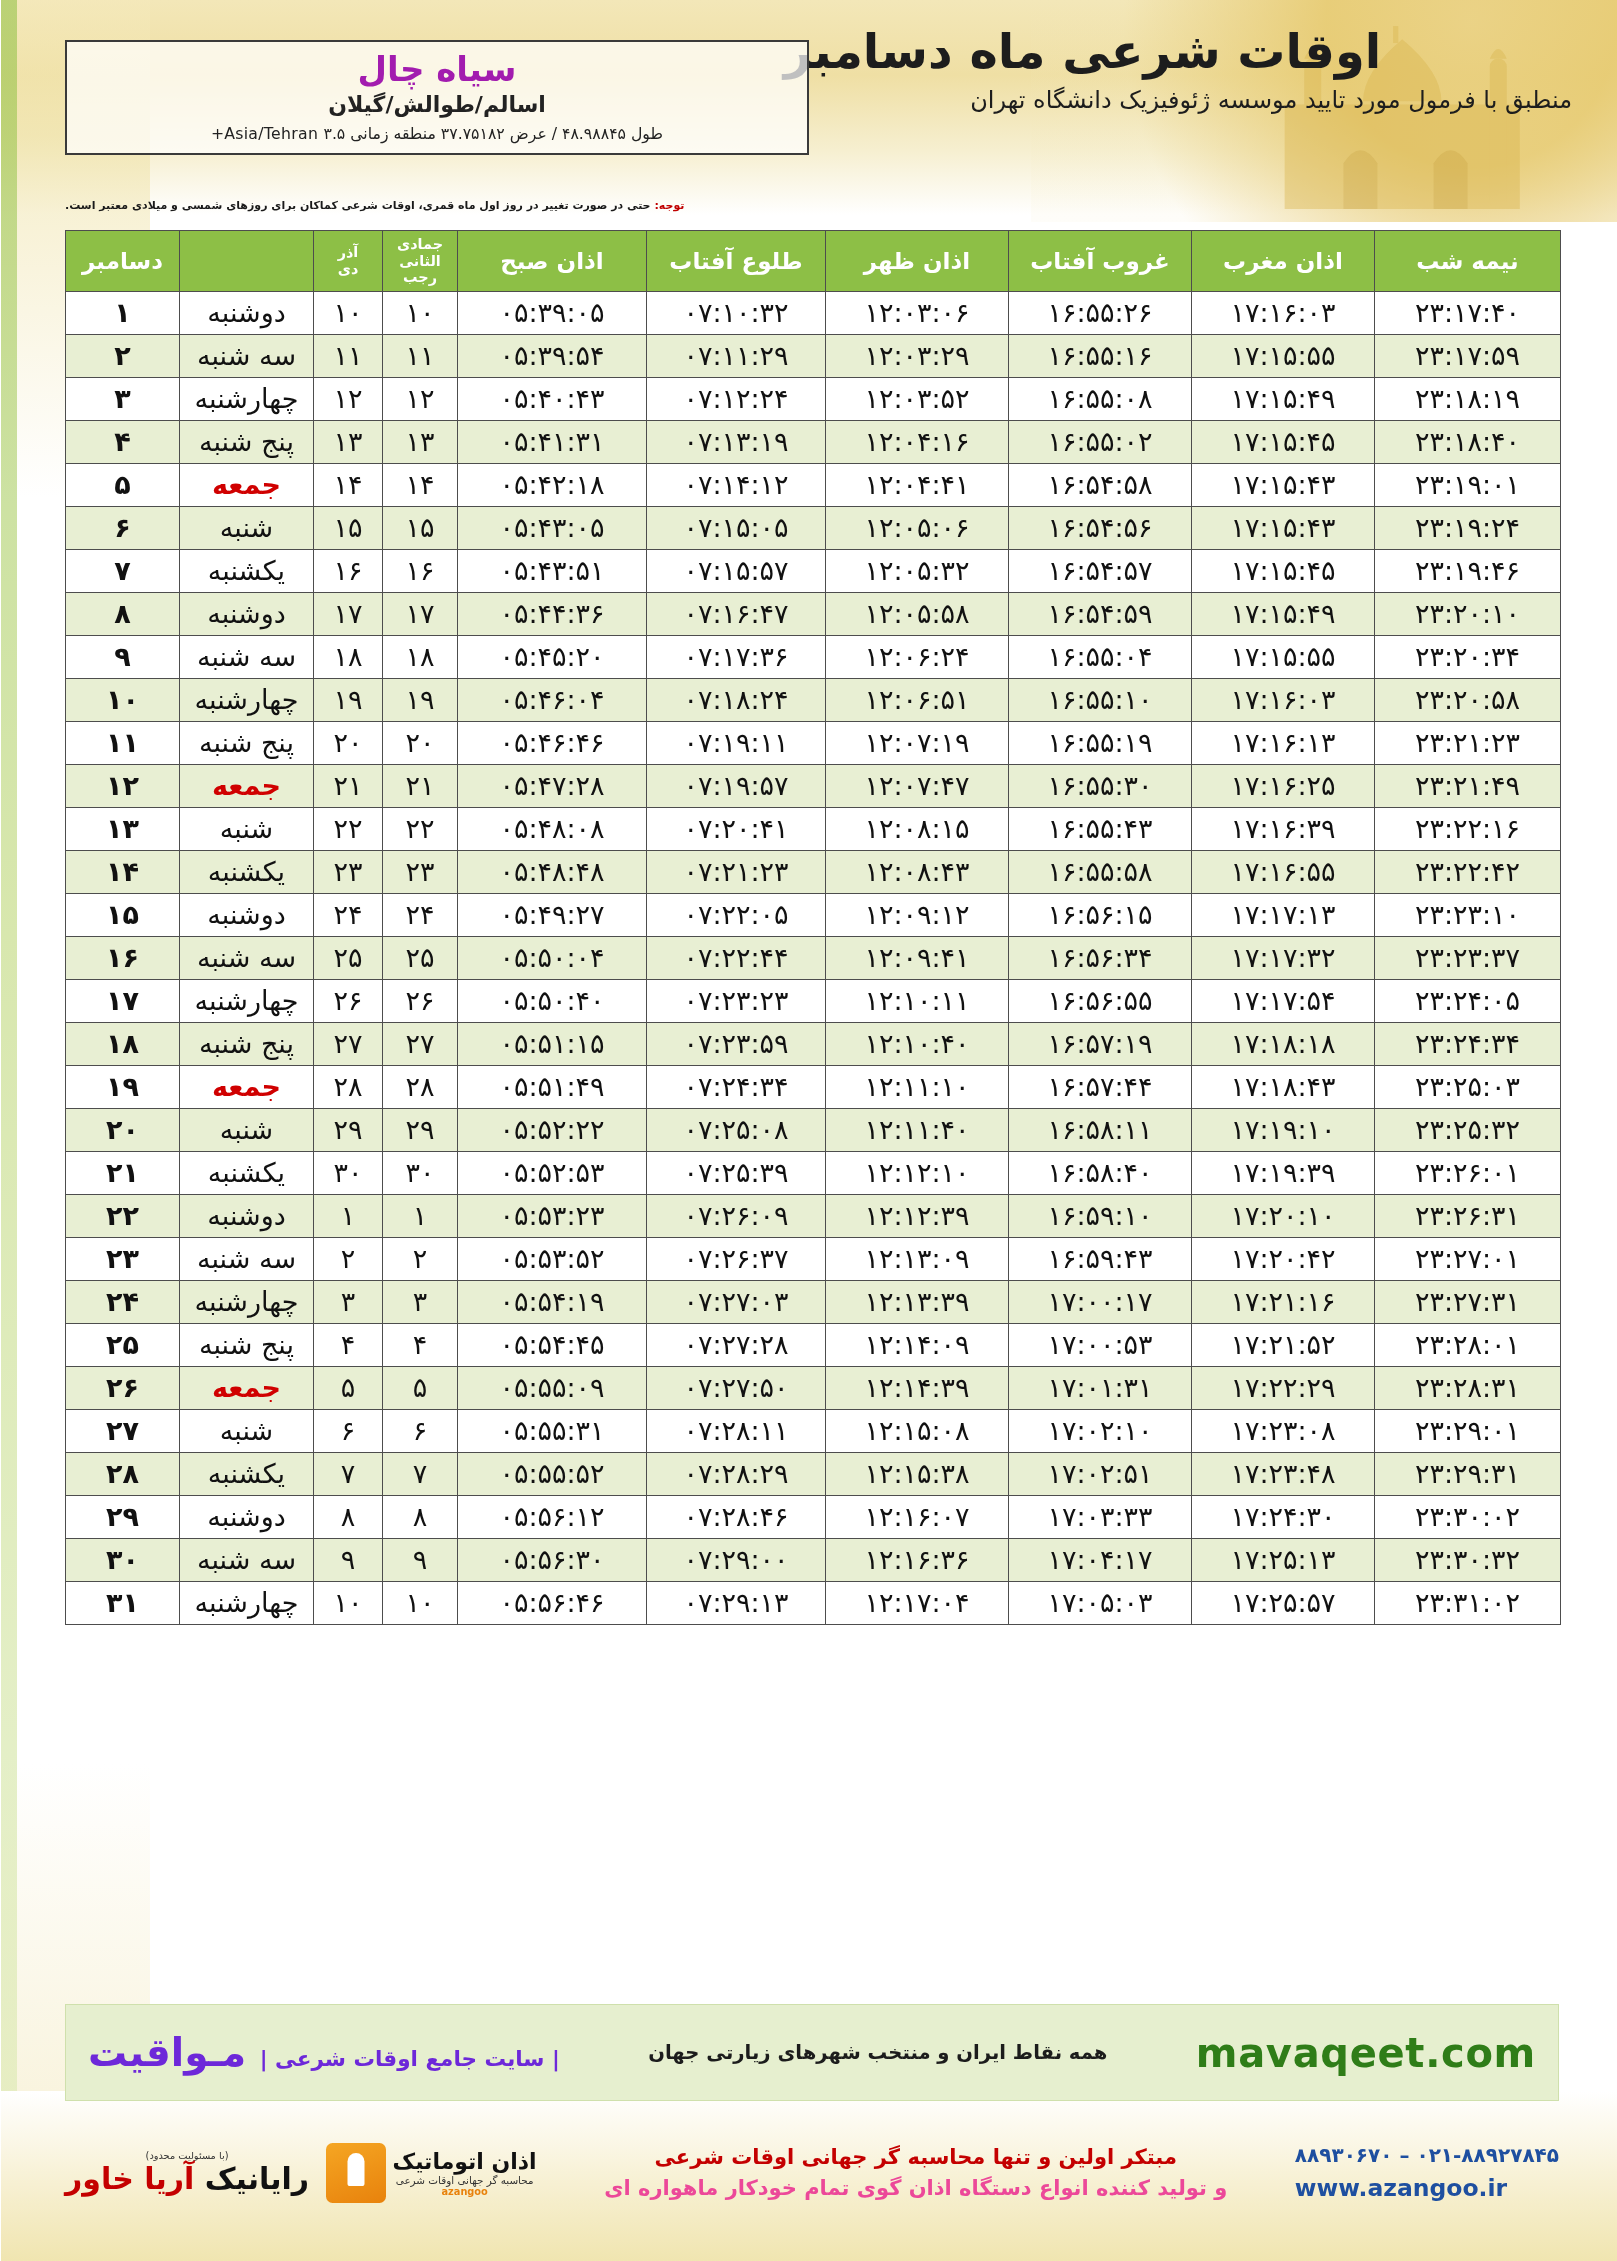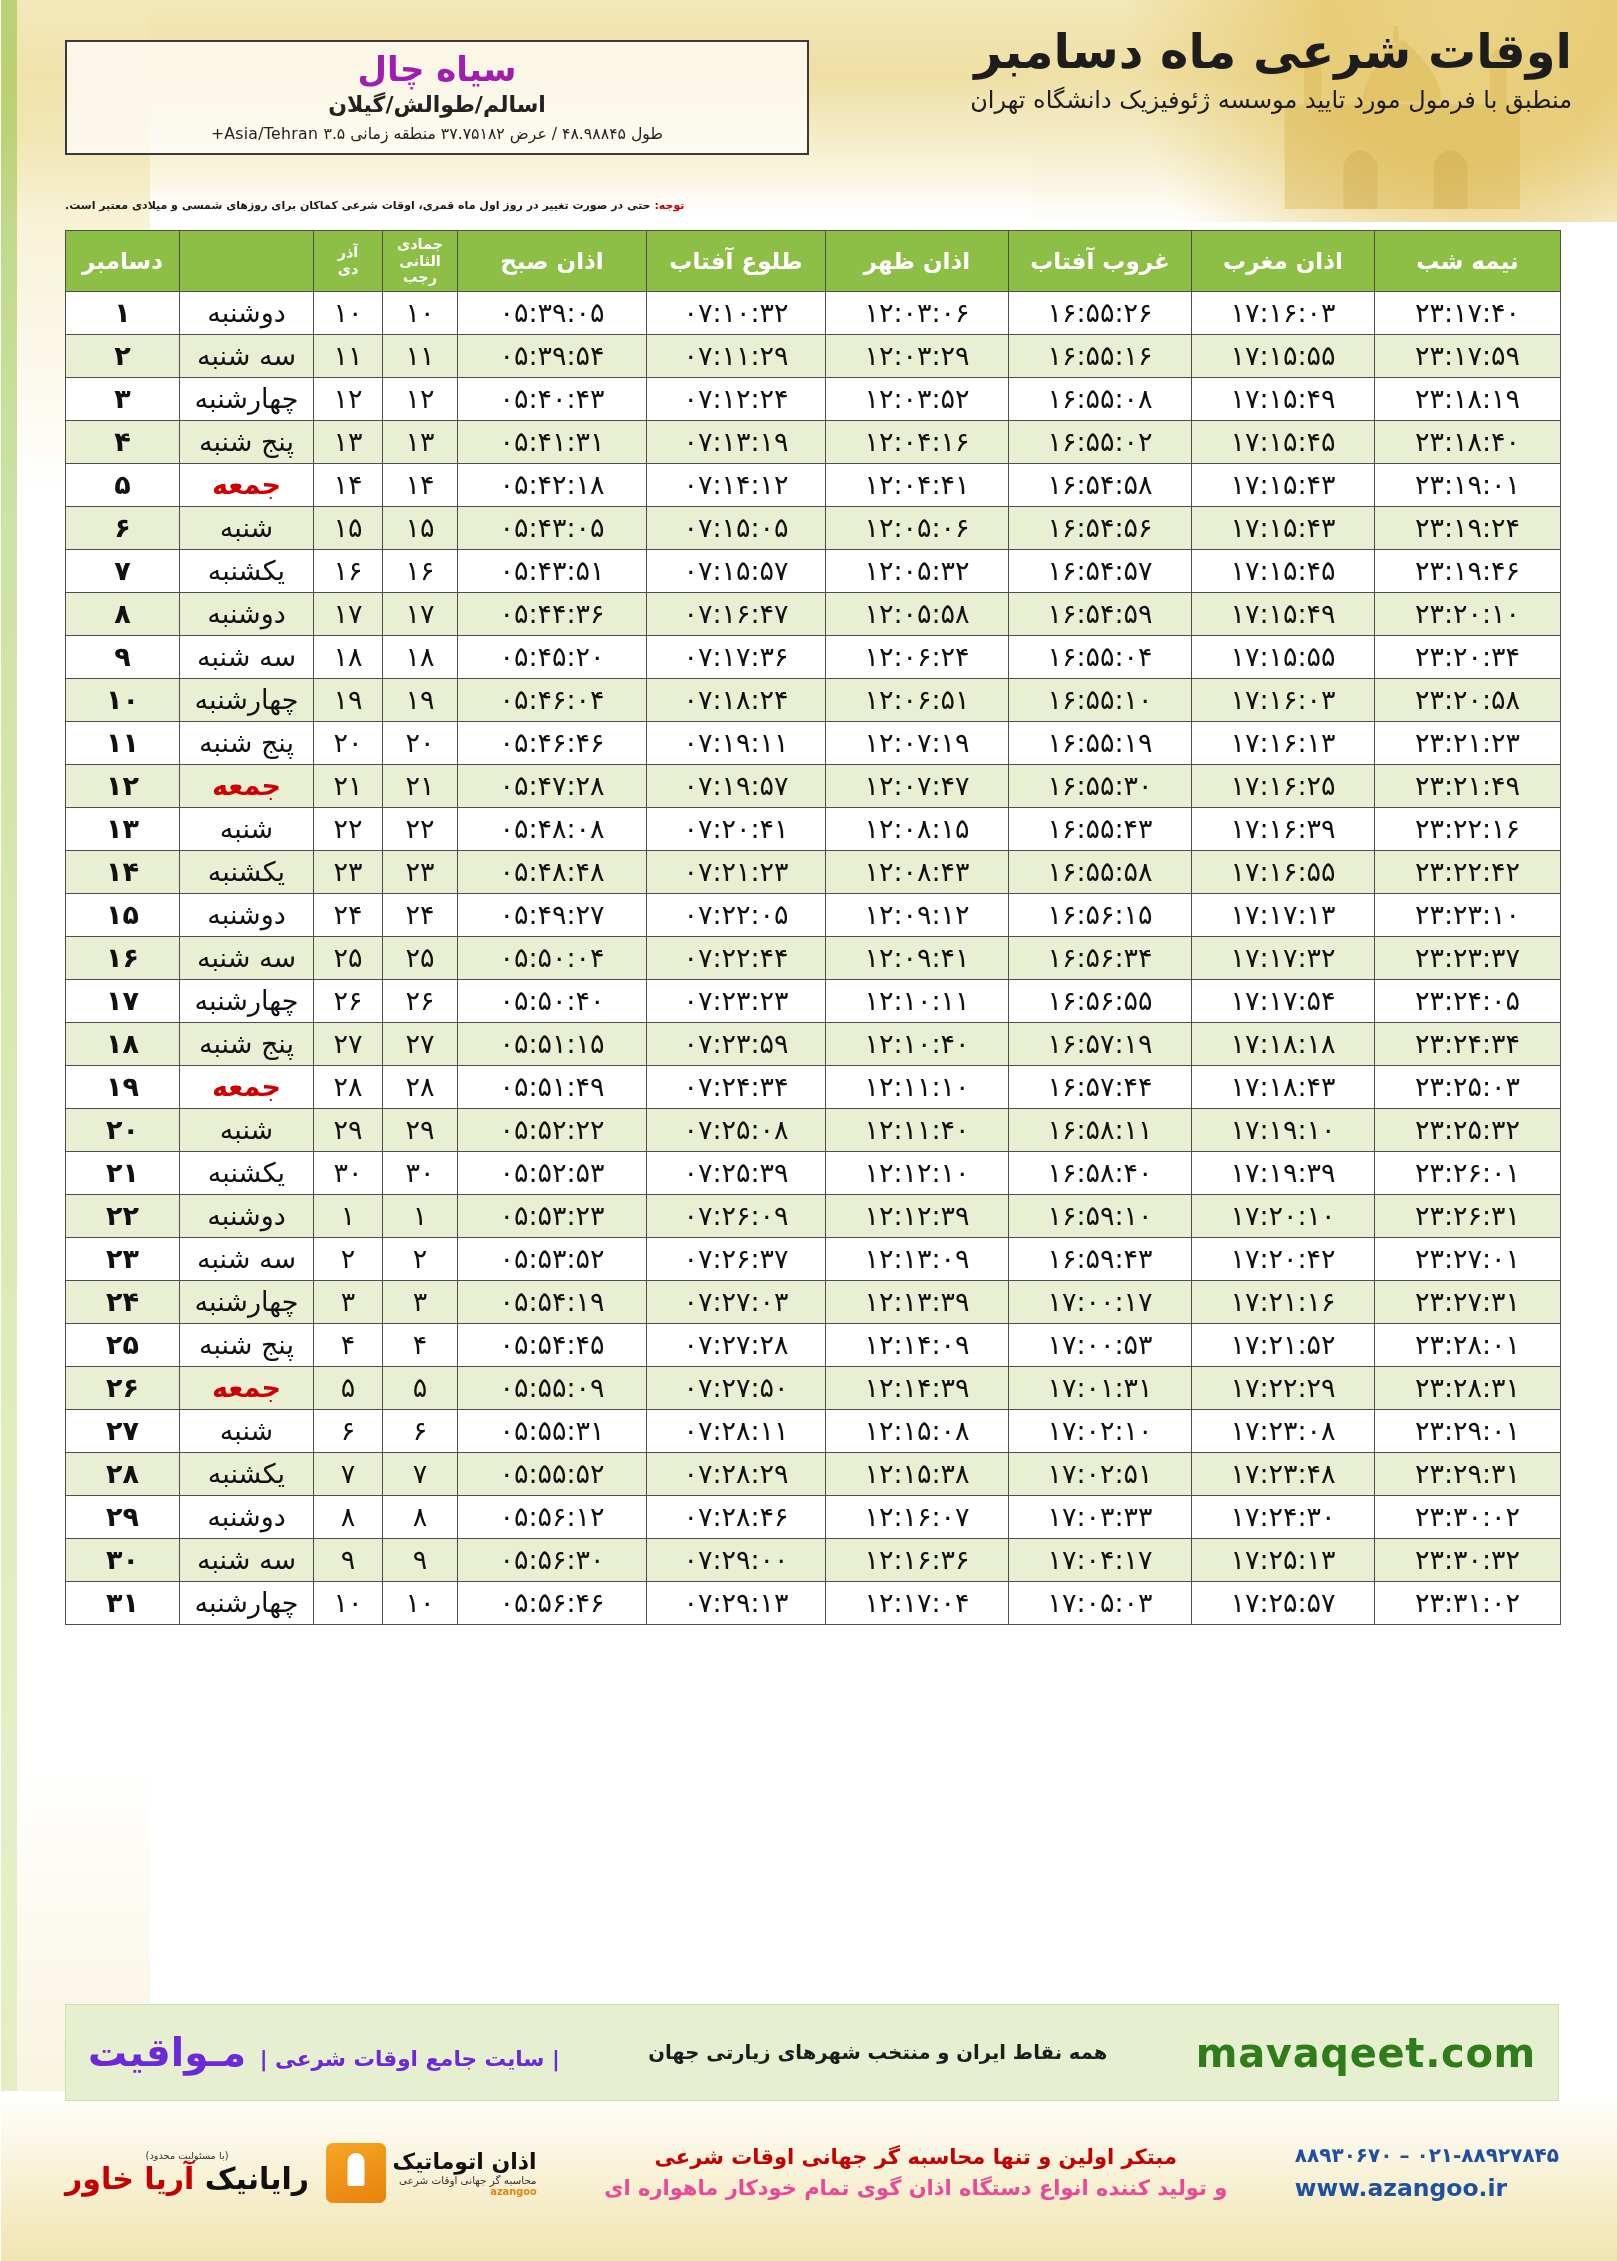--- a/index.html
+++ b/index.html
@@ -36,21 +36,21 @@
   .green-bar-left{
     position:absolute;left:0;top:0;width:17px;height:2261px;
     background:linear-gradient(180deg,#8cbf3f 0%,#b7d36a 40%,#dcebb5 100%);
     opacity:.55;
   }
   
   .head{
     position:absolute;right:46px;top:26px;width:979px;text-align:right;
   }
   .head h1{
-    margin:0;font-size:48px;font-weight:bold;color:#1d1d1d;line-height:1.08;
+    margin:0;font-size:48px;font-weight:bold;color:#1d1d1d;line-height:1.08;text-align:center;
   }
   .head h2{
     margin:7.8px 0 0 0;font-size:24px;font-weight:normal;color:#1d1d1d;
   }
   .head h3{
     margin:7.8px 0 0 0;font-size:20px;font-weight:bold;color:#2b2b2b;
   }
   .loc-box{
     position:absolute;left:65px;top:40px;width:744px;
     border:2px solid #3a3a3a;background:rgba(255,255,255,.72);
@@ -127,21 +127,21 @@
   .logo-azan{display:flex;align-items:center;gap:6.5px;}
   .azan-mark{
     width:60px;height:60px;border-radius:6.5px;
     background:linear-gradient(160deg,#f5a623,#e8820c);
     position:relative;
   }
   .azan-mark:after{
     content:"";position:absolute;left:50%;top:10.4px;transform:translateX(-50%);
     width:17px;height:33px;border-radius:8.5px 8.5px 2.6px 2.6px;background:#fff;
   }
-  .azan-txt{text-align:right;}
+  .azan-txt{text-align:center;}
   .azan-txt .t1{font-size:22px;font-weight:bold;color:#111;}
   .azan-txt .t2{font-size:10.4px;color:#333;}
   .azan-txt .t3{font-size:9.8px;color:#e8820c;font-weight:bold;}
 </style>
 </head>
 <body>
 
 <div class="bg-top"></div>
 <div class="bg-top-right"></div>
 <div class="bg-left"></div>

